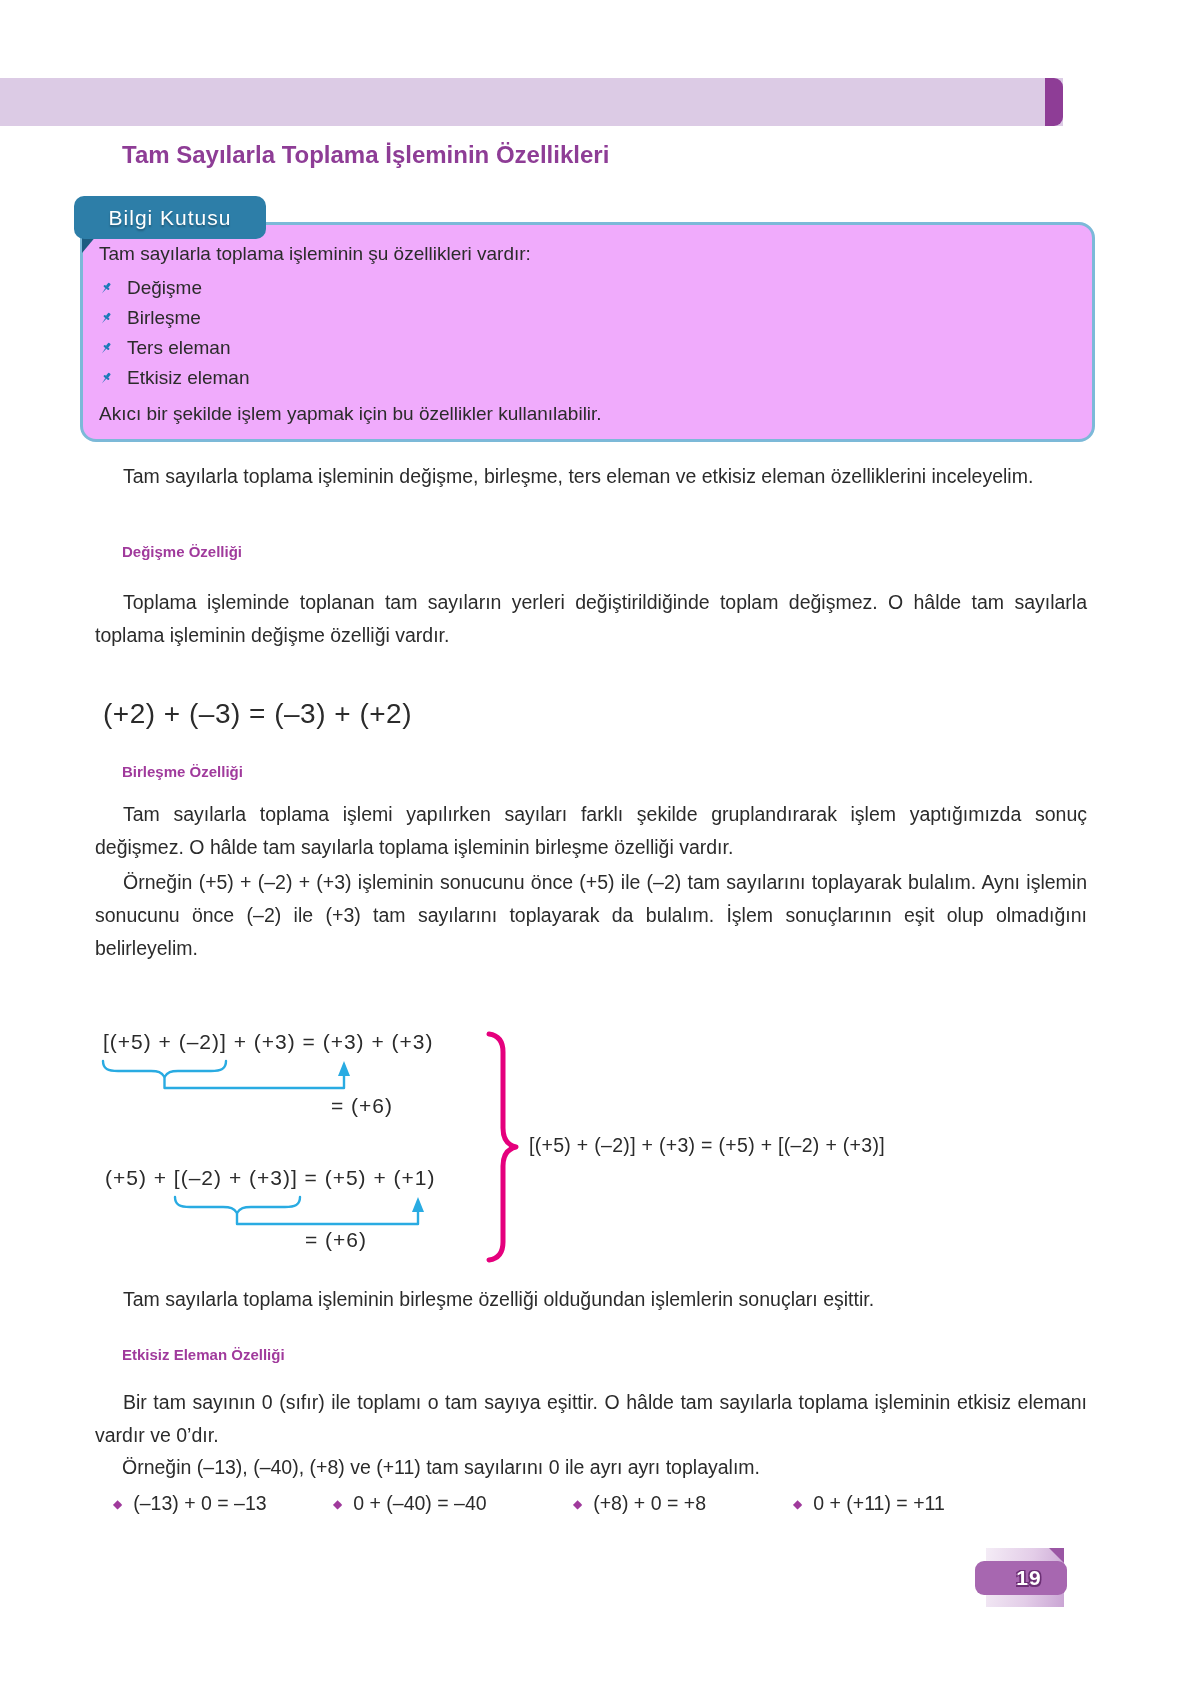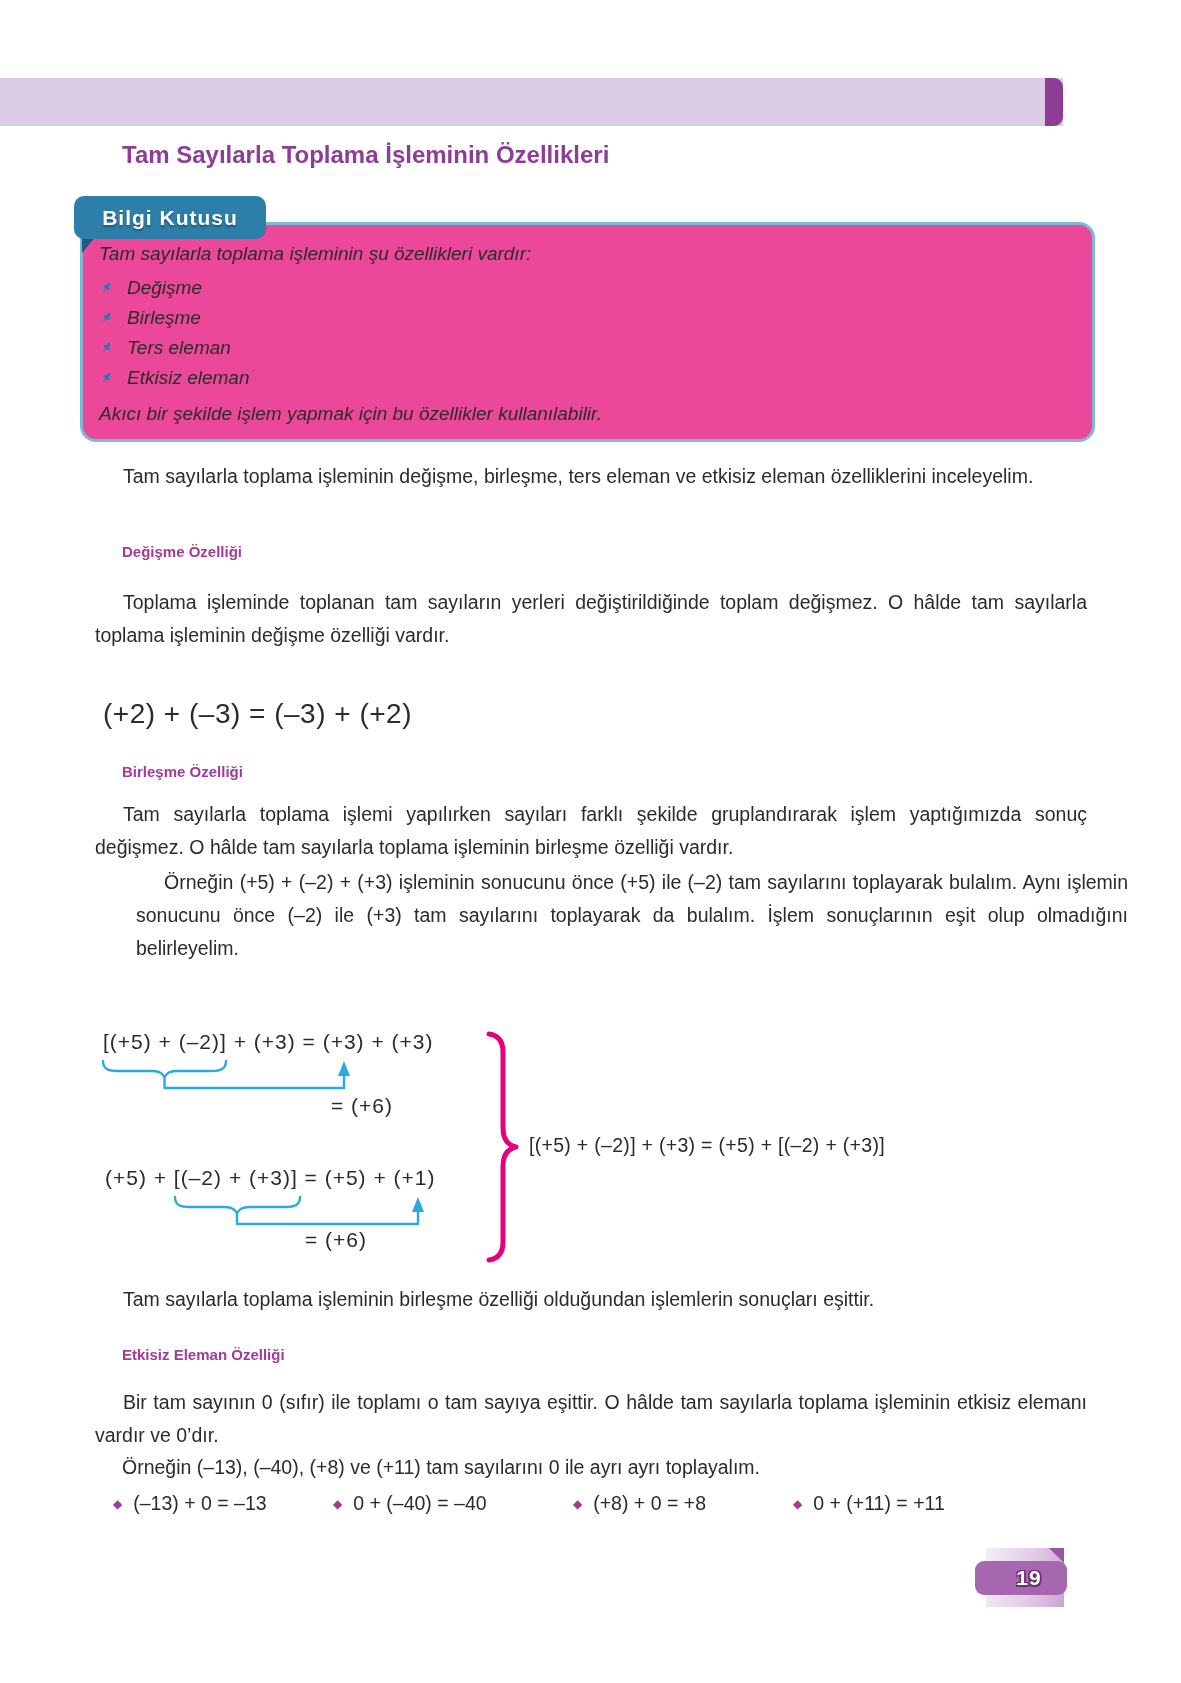--- a/index.html
+++ b/index.html
@@ -22,23 +22,23 @@
   
   .top-bar{position:absolute;left:0;top:78px;width:1063px;height:48px;background:var(--bar-lavender);}
   .top-bar-cap{position:absolute;right:0;top:0;width:18px;height:48px;background:var(--accent-purple);
     border-radius:0 9px 9px 0;}
 
   .page-title{position:absolute;left:122px;top:141px;font-size:24px;font-weight:bold;
     color:var(--accent-purple);}
 
   
   .info-box{position:absolute;left:80px;top:222px;width:1015px;height:220px;
-    border:3.5px solid var(--info-border-blue);border-radius:16px;padding:12px 13px 0 16px;background:#ec4899;font-style:italic;}
+    border:3.5px solid var(--info-border-blue);border-radius:16px;padding:12px 13px 0 16px;background:#f0abfc;}
   .info-badge{position:absolute;left:74px;top:196px;width:192px;height:43px;background:var(--info-blue);
-    border-radius:10px;color:#fff;font-size:21px;font-weight:bold;display:flex;align-items:center;
+    border-radius:10px;color:#fff;font-size:21px;font-weight:normal;display:flex;align-items:center;
     justify-content:center;letter-spacing:1px;z-index:2;text-shadow:0 2px 2px rgba(0,0,0,.3);}
   .info-badge-tail{position:absolute;left:82px;top:235px;width:0;height:0;
     border-left:15px solid var(--info-blue-dark);border-bottom:18px solid transparent;z-index:1;}
   .info-intro{font-size:19px;line-height:26px;margin:4px 0 8px 0;}
   .info-item{display:flex;align-items:center;gap:13px;margin:4px 0;height:26px;font-size:19px;}
   .info-item .pin{width:15px;height:16px;flex:none;display:inline-block;}
   .info-footer{font-size:19px;line-height:26px;margin-top:10px;}
 
   
   .main{position:absolute;left:95px;top:0;width:992px;height:1683px;}
@@ -141,21 +141,21 @@
 <div class="main">
 
   <p class="para" style="top:460px;">Tam sayılarla toplama işleminin değişme, birleşme, ters eleman ve etkisiz eleman özelliklerini inceleyelim.</p>
 
   <h2 class="sec-heading" style="top:543px;">Değişme Özelliği</h2>
   <p class="para" style="top:586px;">Toplama işleminde toplanan tam sayıların yerleri değiştirildiğinde toplam değişmez. O hâlde tam sayılarla toplama işleminin değişme özelliği vardır.</p>
   <p class="plain-eq" style="top:698px;">(+2) + (–3) = (–3) + (+2)</p>
 
   <h2 class="sec-heading" style="top:763px;">Birleşme Özelliği</h2>
   <p class="para" style="top:798px;">Tam sayılarla toplama işlemi yapılırken sayıları farklı şekilde gruplandırarak işlem yaptığımızda sonuç değişmez. O hâlde tam sayılarla toplama işleminin birleşme özelliği vardır.</p>
-  <p class="para" style="top:866px;margin-left:41px;">Örneğin (+5) + (–2) + (+3) işleminin sonucunu önce (+5) ile (–2) tam sayılarını toplayarak bulalım. Aynı işlemin sonucunu önce (–2) ile (+3) tam sayılarını toplayarak da bulalım. İşlem sonuçlarının eşit olup olmadığını belirleyelim.</p>
+  <p class="para" style="top:866px;">Örneğin (+5) + (–2) + (+3) işleminin sonucunu önce (+5) ile (–2) tam sayılarını toplayarak bulalım. Aynı işlemin sonucunu önce (–2) ile (+3) tam sayılarını toplayarak da bulalım. İşlem sonuçlarının eşit olup olmadığını belirleyelim.</p>
 
   <div class="diagram">
     <svg width="992" height="235" viewBox="0 0 992 235">
 
       <path class="math-stroke" d="M 8 33 C 8 41 13 43 23 43 L 56 43 C 63 43 66.5 44 69.5 49 C 72.5 44 76 43 83 43 L 116 43 C 126 43 131 41 131 33"></path>
 
       <path class="math-stroke" d="M 69.5 49 L 69.5 60 L 249 60 L 249 48"></path>
       <polygon class="math-fill" points="243,48 255,48 249,33"></polygon>
 
       <path class="math-stroke" d="M 80 169 C 80 177 85 179 95 179 L 128 179 C 135 179 139 180 142 185 C 145 180 149 179 156 179 L 190 179 C 200 179 205 177 205 169"></path>

